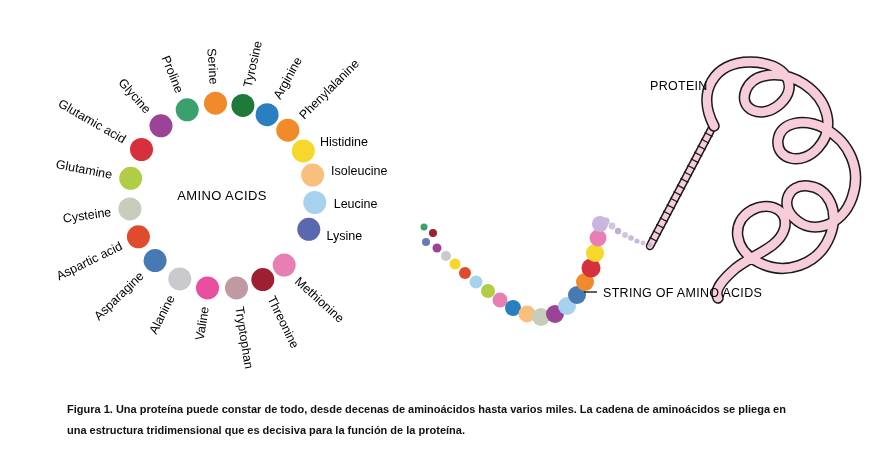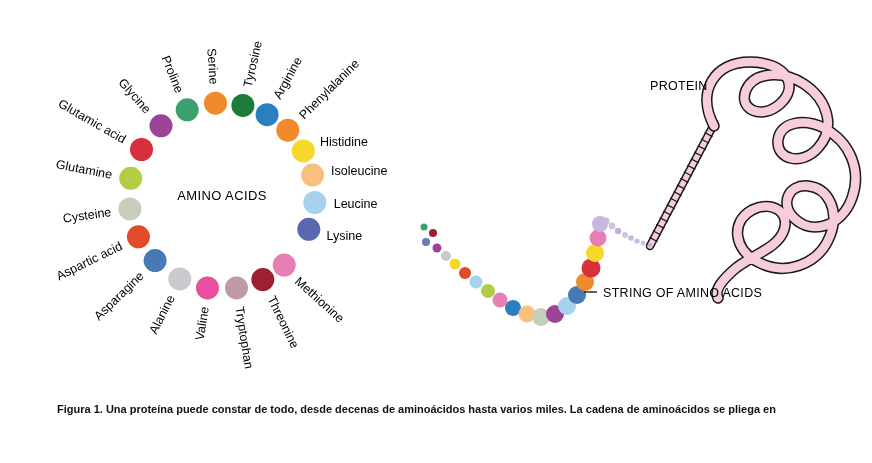--- a/index.html
+++ b/index.html
@@ -3,21 +3,21 @@
 <meta charset="utf-8">
 <style>
   html,body{margin:0;padding:0;background:#fff;}
   body{width:872px;height:463px;position:relative;font-family:"Liberation Sans",sans-serif;overflow:hidden;}
   svg{position:absolute;left:0;top:0;}
   .amino-label{font-size:12.5px;fill:#000;}
   .center-label{font-size:13px;fill:#000;letter-spacing:.4px;}
   .section-label{font-size:12.5px;fill:#000;letter-spacing:.3px;}
   .ribbon-outline{fill:none;stroke-width:11.5;stroke-linecap:round;stroke-linejoin:round;}
   .ribbon-fill{fill:none;stroke-width:8.5;stroke-linecap:round;stroke-linejoin:round;}
-  .caption{position:absolute;left:57px;top:399px;width:780px;font-size:11px;font-weight:bold;color:#111;line-height:21px;white-space:nowrap;}
+  .caption{position:absolute;left:67px;top:399px;width:780px;font-size:11px;font-weight:bold;color:#111;line-height:21px;white-space:nowrap;}
 </style>
 </head>
 <body>
 
 <svg width="872" height="463" viewBox="0 0 872 463">
 
   <g id="amino-group">
       <circle cx="215.5" cy="103.2" r="11.5" fill="#f08a2a"></circle>
       <text transform="translate(214.2 84.3) rotate(86)" text-anchor="end" dy="0.35em" class="amino-label">Serine</text>
       <circle cx="242.9" cy="105.4" r="11.5" fill="#1d7a38"></circle>
@@ -118,13 +118,13 @@
       <circle cx="637" cy="241" r="2.6" fill="#cab8df"></circle>
       <circle cx="643" cy="243" r="2.4" fill="#d0c0da"></circle>
       <circle cx="650" cy="245" r="2.2" fill="#c2b2d6"></circle>
     </g>
 
   <text x="650" y="90" class="section-label">PROTEIN</text>
   <line x1="584" y1="292" x2="597" y2="292" stroke="#1a1a1a" stroke-width="1.4"></line>
   <text x="603" y="297" class="section-label">STRING OF AMINO ACIDS</text>
 </svg>
 
-<div class="caption"><span>Figura 1.</span><span> Una proteína puede constar de todo, desde decenas de aminoácidos hasta varios miles. La cadena de aminoácidos se pliega en</span><br></div>
+<div class="caption"><span>Figura 1.</span><span> Una proteína puede constar de todo, desde decenas de aminoácidos hasta varios miles. La cadena de aminoácidos se pliega en</span><br><span>una estructura tridimensional que es decisiva para la función de la proteína.</span></div>
 
 </body></html>

